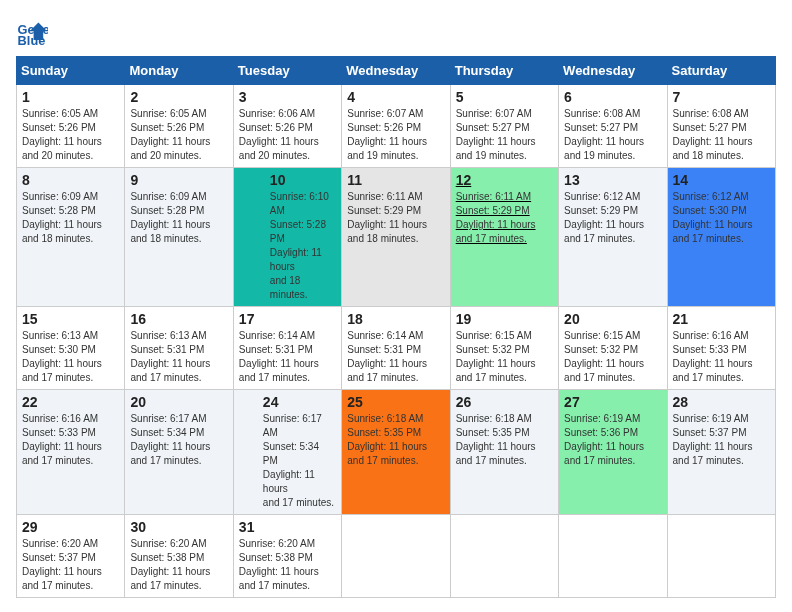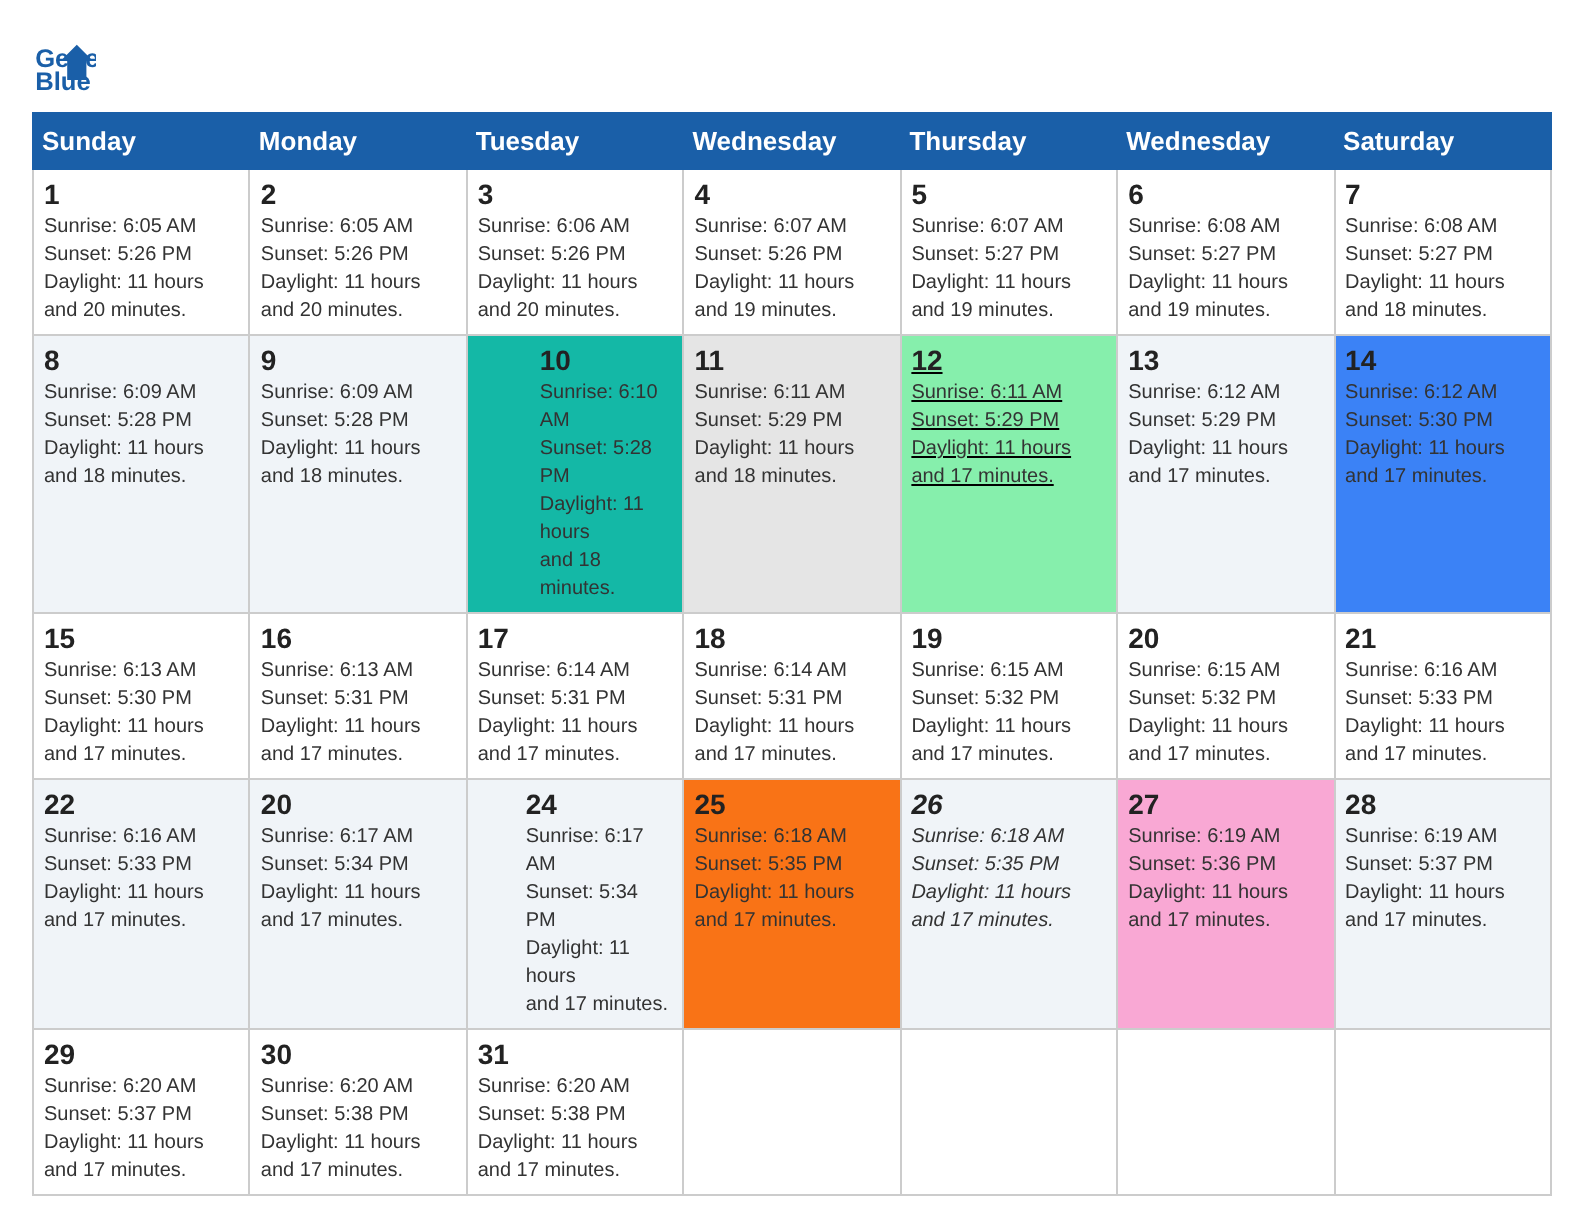--- a/index.html
+++ b/index.html
@@ -287,28 +287,28 @@
 Daylight: 11 hours
 and 17 minutes.</div>
         </td>
         <td style="background: #f97316;">
           <span class="day-number">25</span>
           <div class="day-info" style="white-space: pre-line;">Sunrise: 6:18 AM
 Sunset: 5:35 PM
 Daylight: 11 hours
 and 17 minutes.</div>
         </td>
-        <td style="background: rgb(240, 244, 248); font-style: italic;">
+        <td style="background: rgb(240, 244, 248);">
           <span class="day-number">26</span>
           <div class="day-info" style="white-space: pre-line;">Sunrise: 6:18 AM
 Sunset: 5:35 PM
 Daylight: 11 hours
 and 17 minutes.</div>
         </td>
-        <td style="background: #f9a8d4; margin-top: 48px;">
+        <td style="background: #86efac; margin-top: 48px;">
           <span class="day-number">27</span>
           <div class="day-info" style="white-space: pre-line;">Sunrise: 6:19 AM
 Sunset: 5:36 PM
 Daylight: 11 hours
 and 17 minutes.</div>
         </td>
         <td style="background: rgb(240, 244, 248);">
           <span class="day-number">28</span>
           <div class="day-info" style="white-space: pre-line;">Sunrise: 6:19 AM
 Sunset: 5:37 PM

